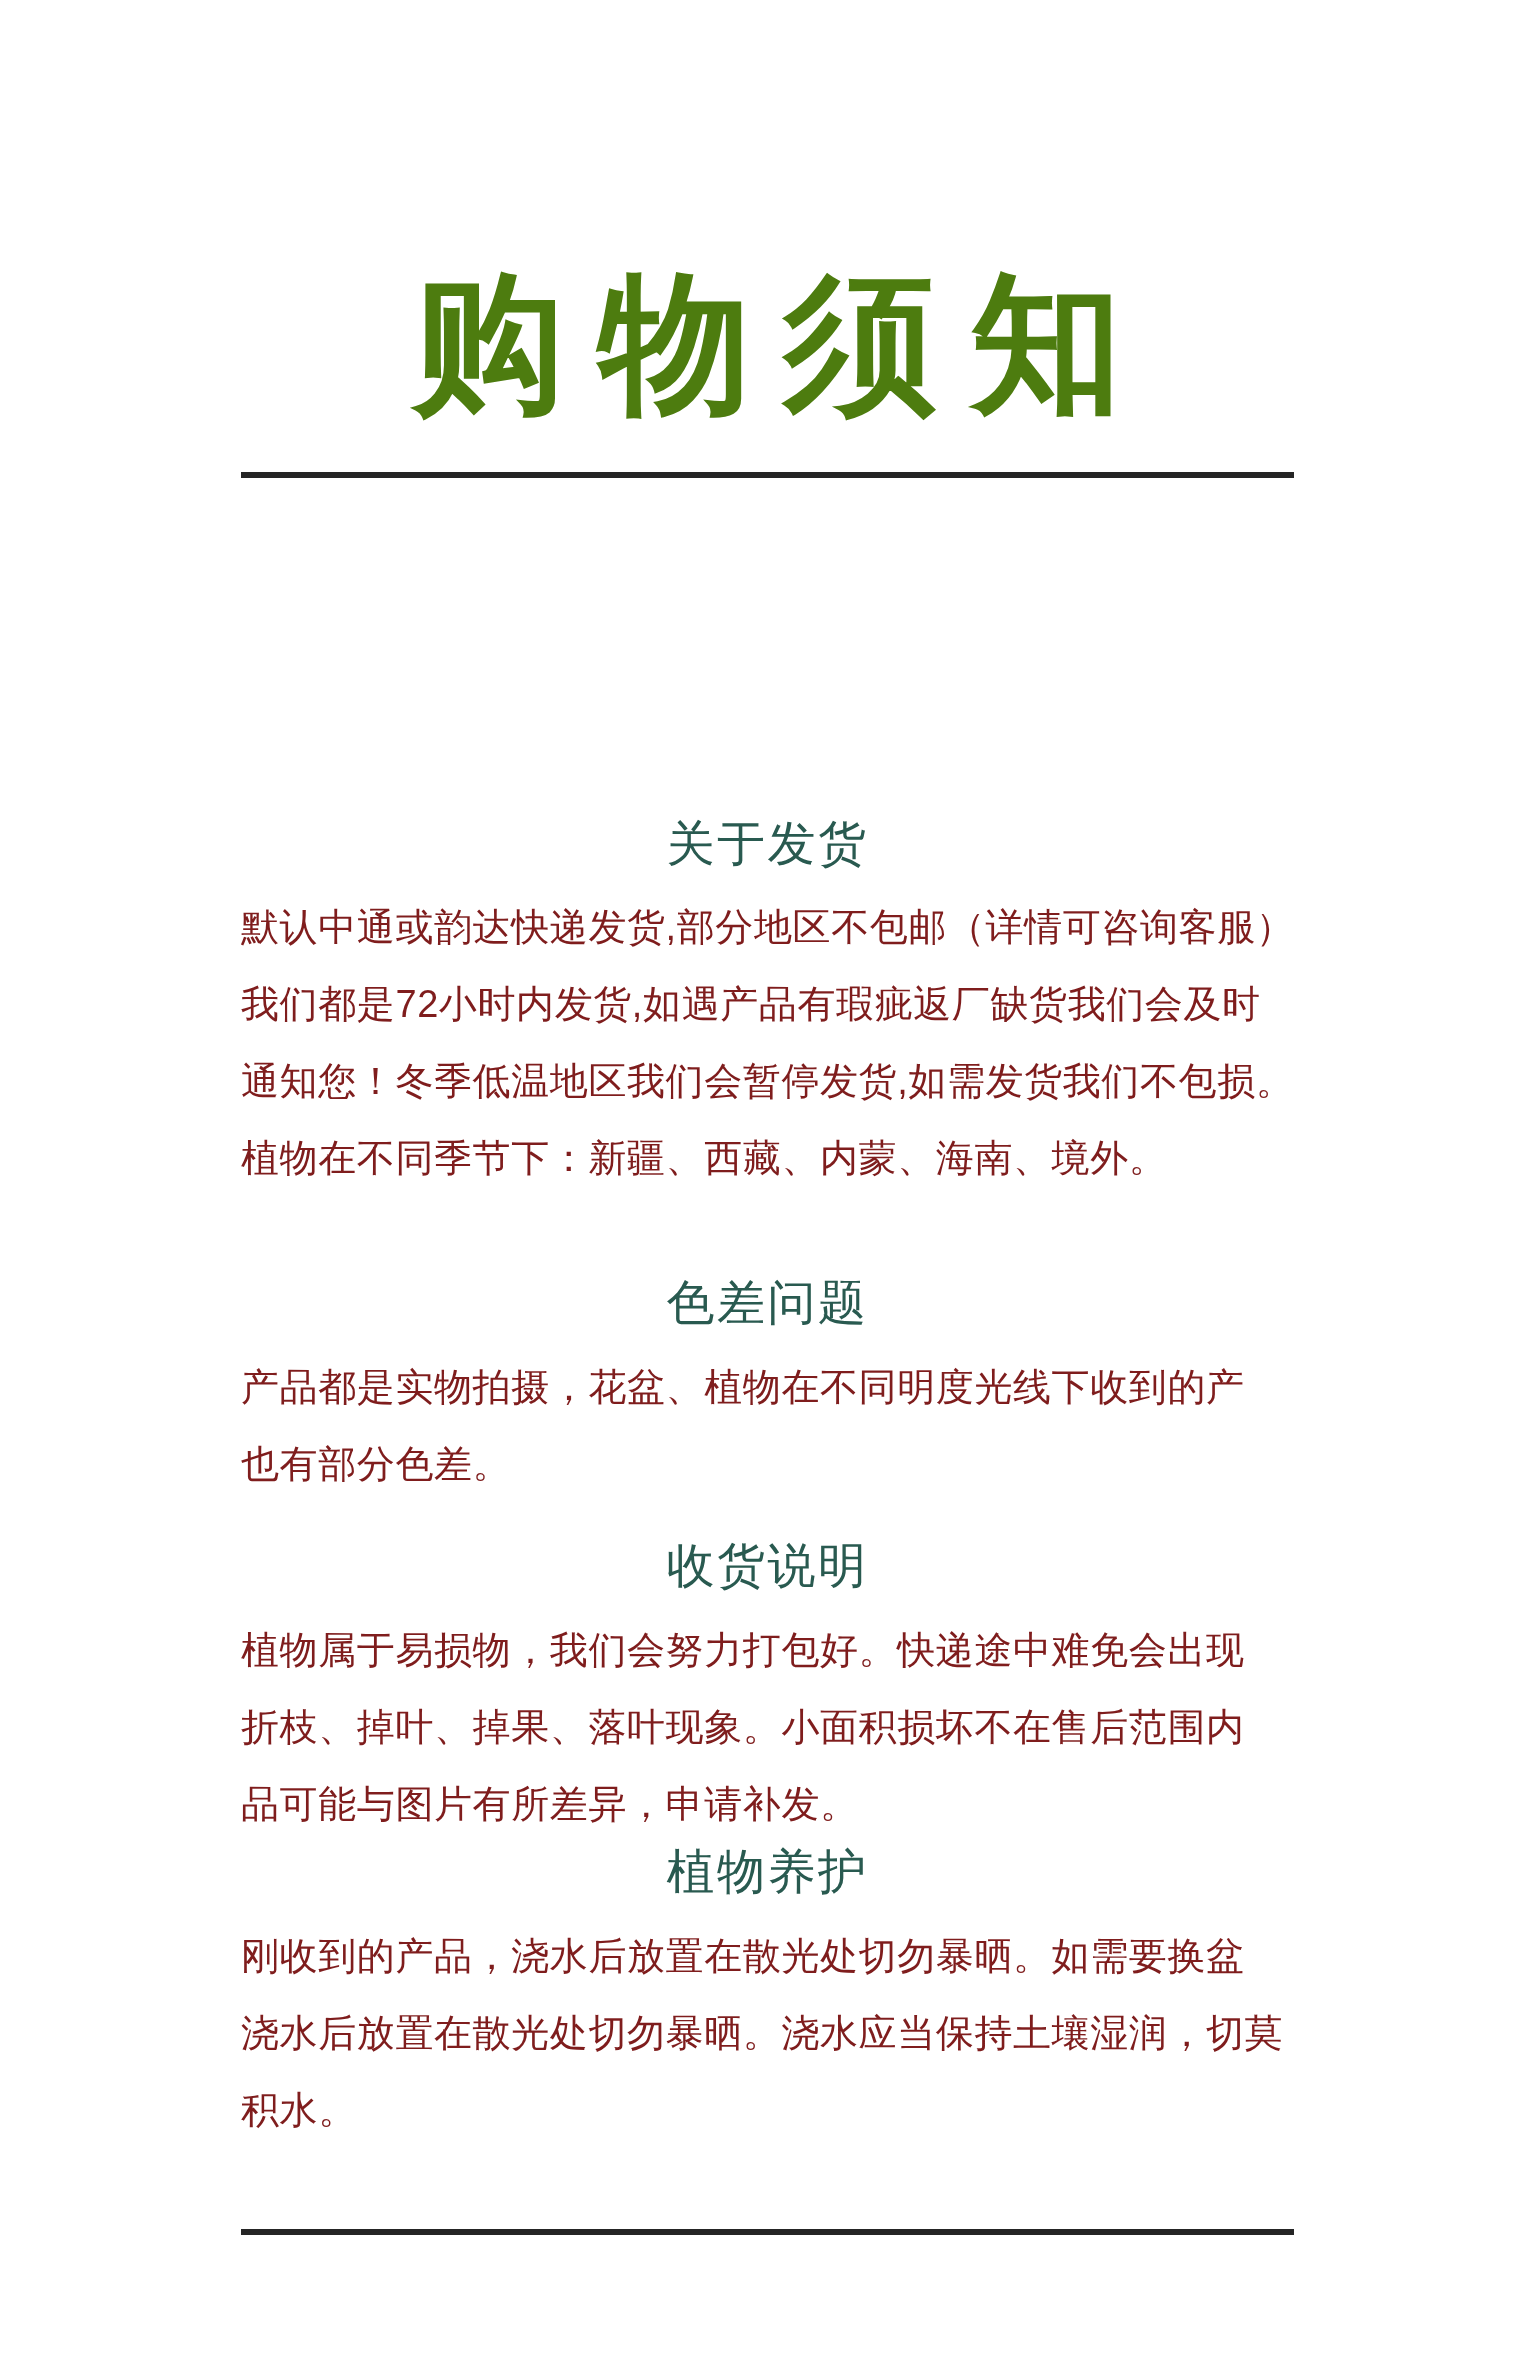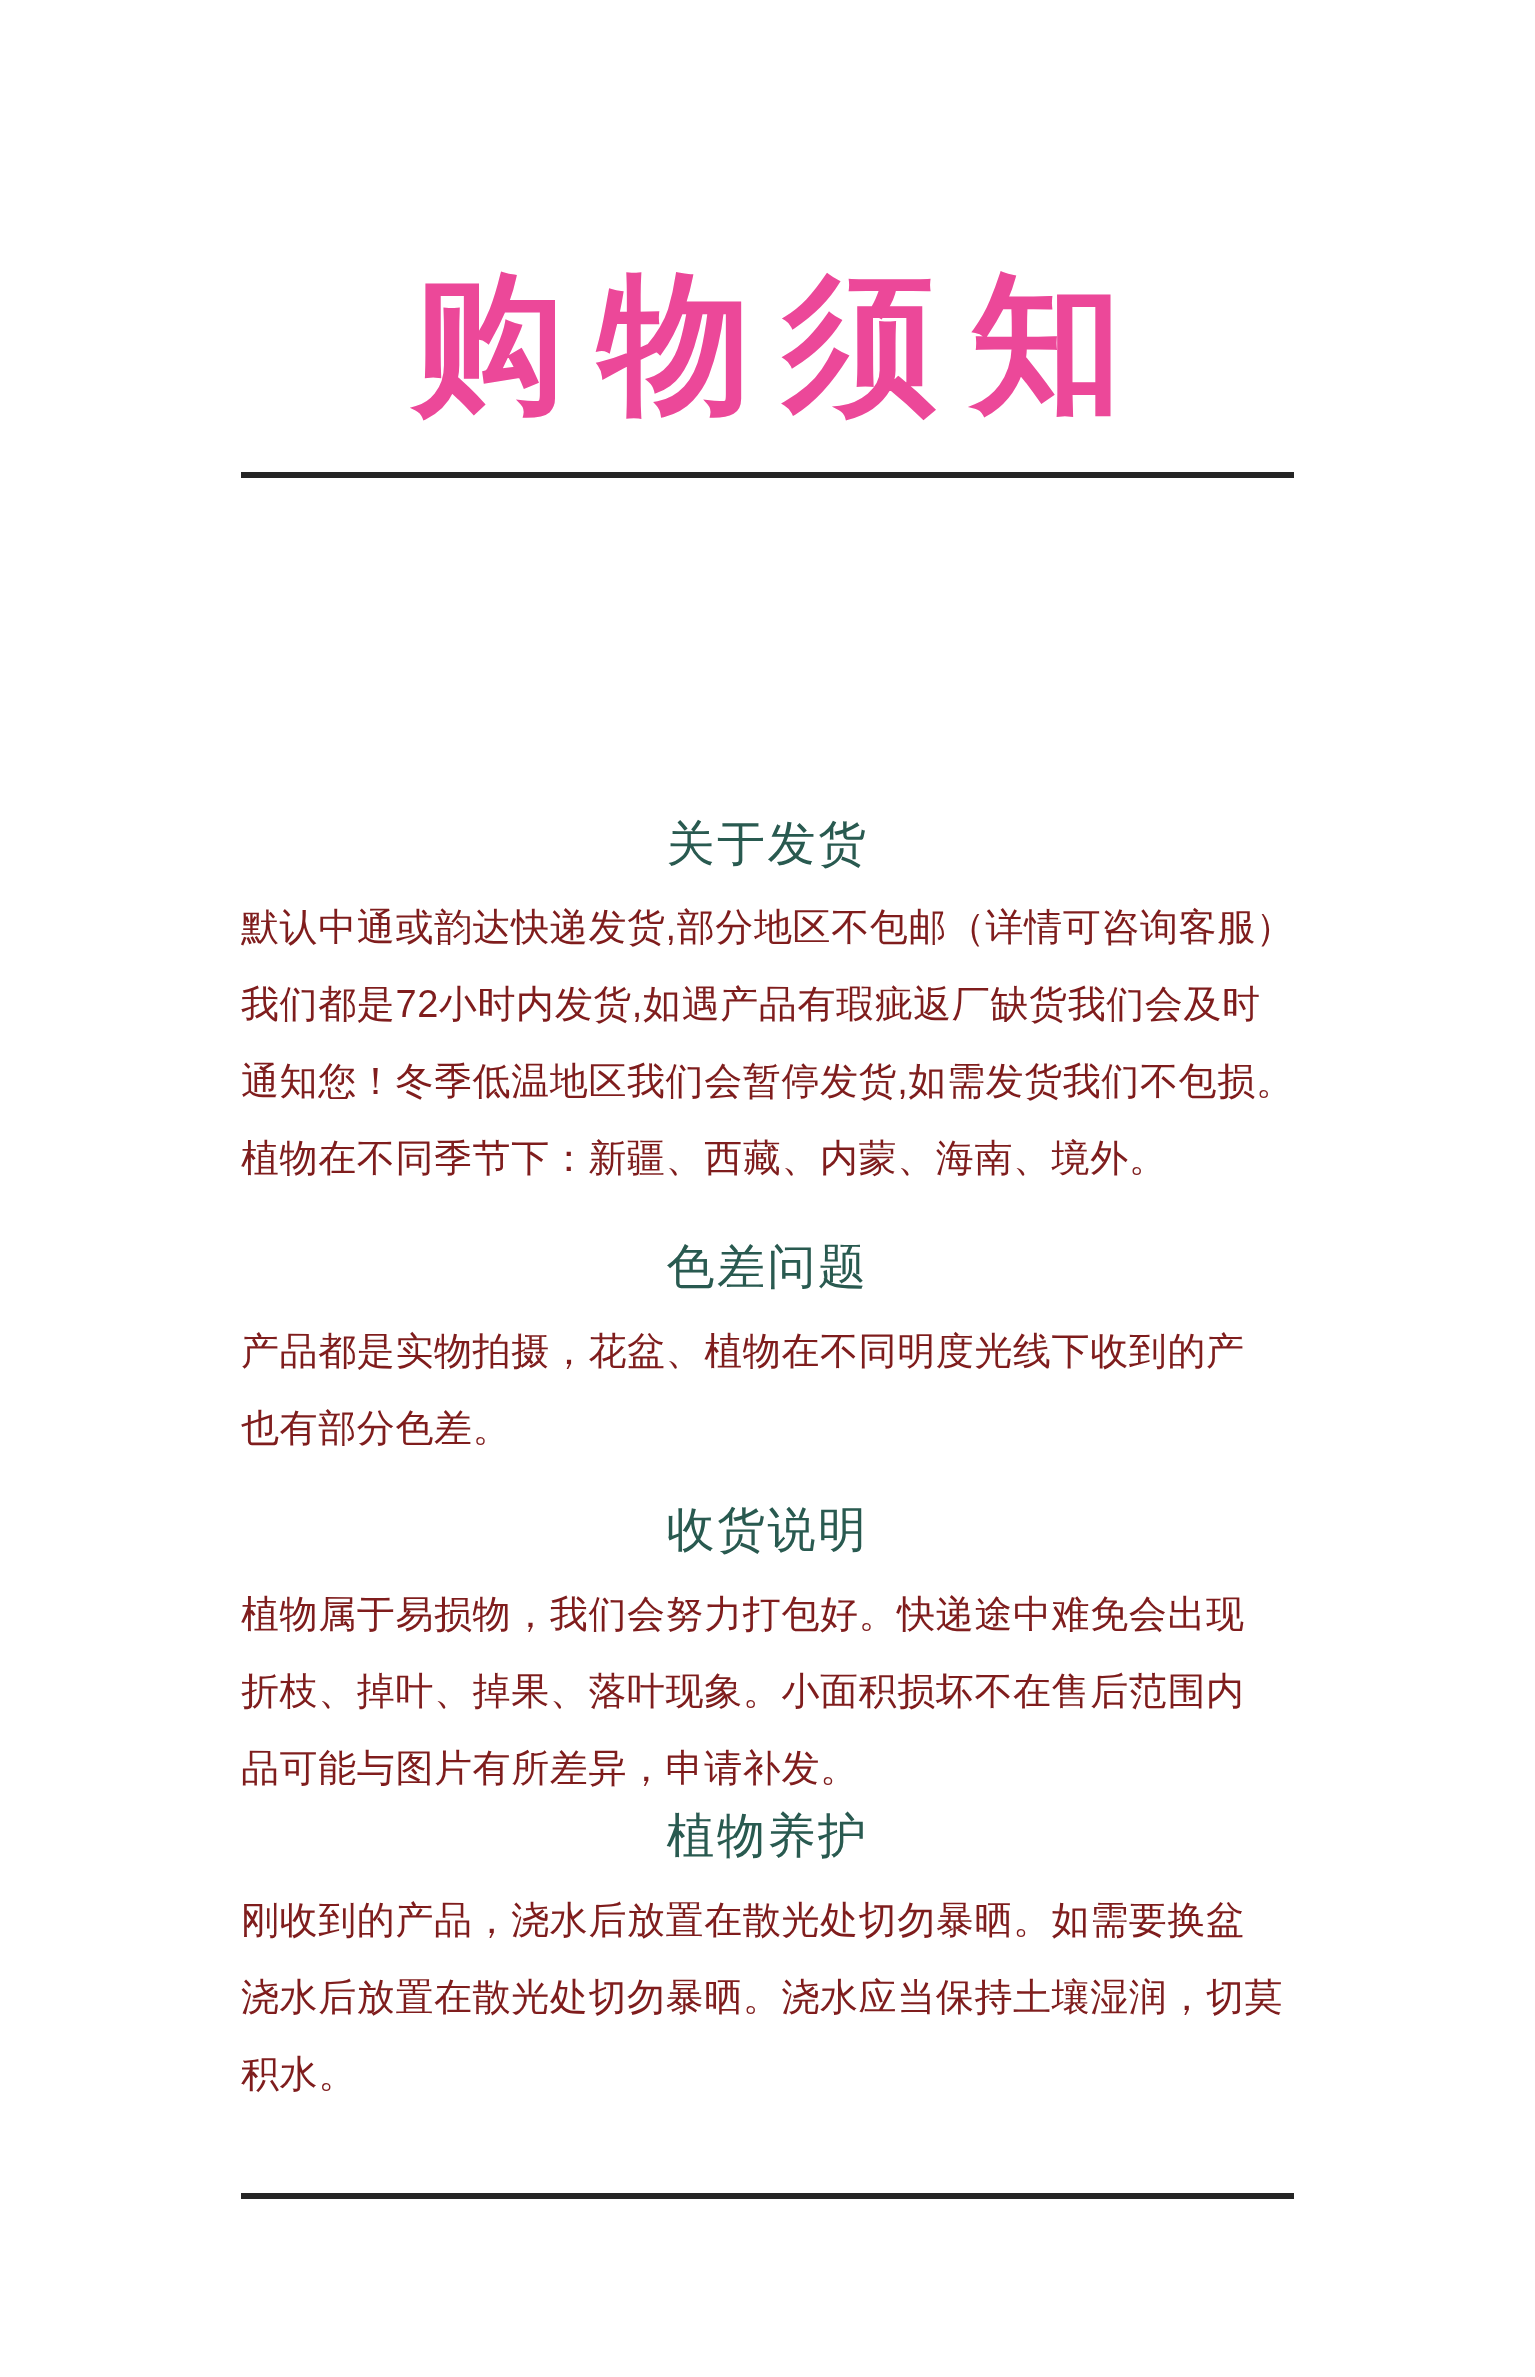--- a/index.html
+++ b/index.html
@@ -17,42 +17,42 @@
     width: 1053px;
     margin: 0 auto;
   }
   .page-title {
     padding-top: 248px;
     margin: 0;
     text-align: center;
     font-size: 152px;
     line-height: 1.25;
     font-weight: bold;
-    color: #ec4899;
+    color: #4d7c0f;
     letter-spacing: 34px;
     text-indent: 34px;
     white-space: nowrap;
   }
   .divider {
     height: 5.6px;
     background: #252525;
     border: none;
     margin: 34px 0 0 0;
   }
   .section-heading {
     margin: 0;
     text-align: center;
     font-size: 48px;
     line-height: 1.2;
     font-weight: normal;
     color: #295a50;
     letter-spacing: 2.5px;
   }
   #section-0 .section-heading { margin-top: 337px; }
-  #section-1 .section-heading { margin-top: 41px; }
+  #section-1 .section-heading { margin-top: 77px; }
   #section-2 .section-heading { margin-top: 34px; }
   #section-3 .section-heading { }
   .para {
     margin: 17.3px 0 0 0;
     font-size: 38px;
     color: #7f1d1d;
     letter-spacing: 0.6px;
   }
   .para .line {
     line-height: 77px;

